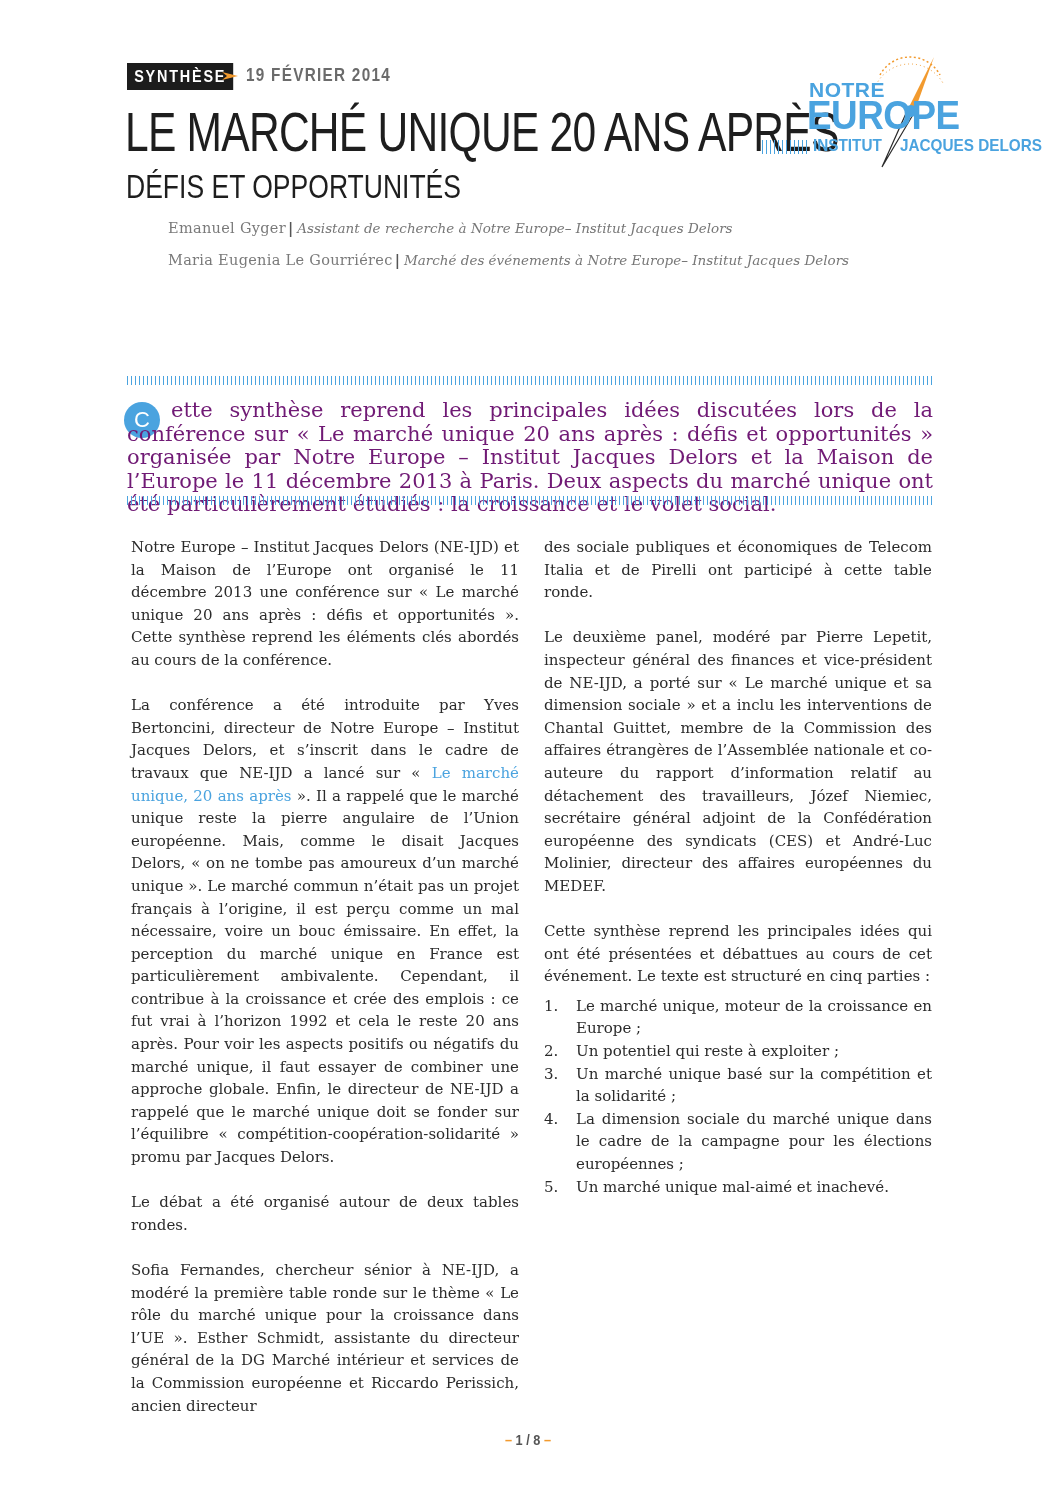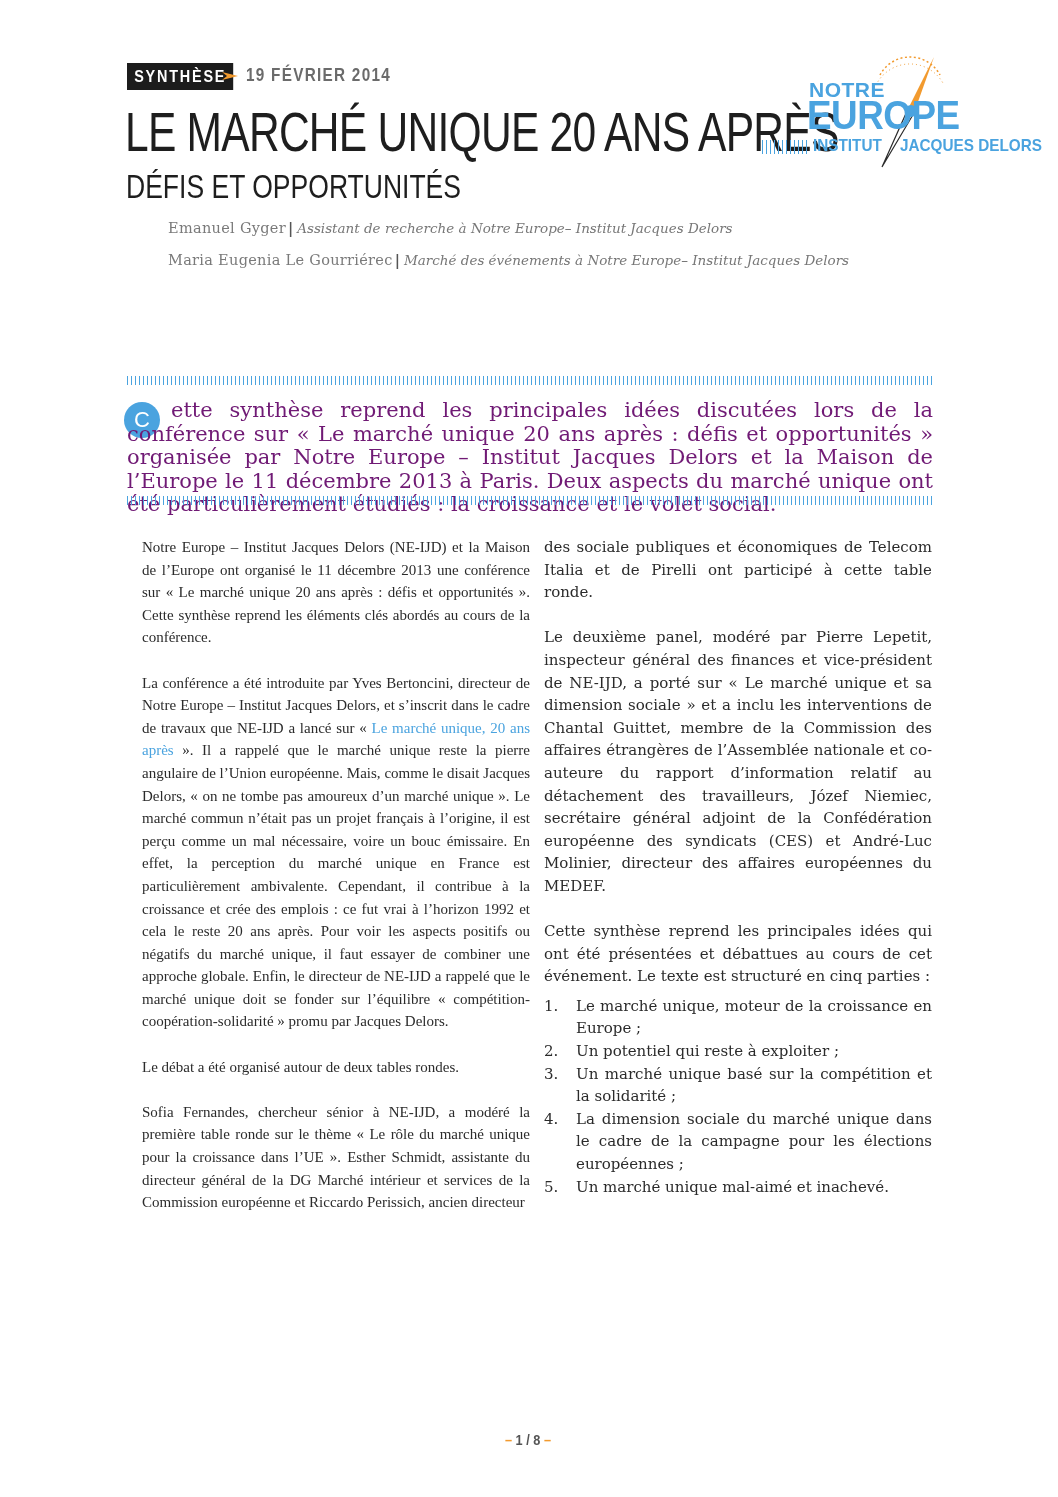--- a/index.html
+++ b/index.html
@@ -30,21 +30,21 @@
   .rule { left:127px; width:806px; height:9px; }
   .rule.top { top:376px; }
   .rule.bot { top:496px; }
   .dropcap { left:124px; top:402px; width:36px; height:36px; border-radius:50%; background:#4aa3df; color:#fff; font-family:"Liberation Sans", sans-serif; font-size:22px; line-height:36px; text-align:center; }
   .intro { left:127px; top:399px; width:806px; font-size:21px; line-height:23.5px; color:#701a75; text-align:justify; }
   .intro .indent { display:inline-block; width:44px; }
 
   
   .col { top:536px; width:388px; font-size:15px; line-height:22.6px; color:#2b2b2b; text-align:justify; hyphens:none; }
   .col p { margin:0 0 22.6px 0; }
-  .col.left { left:142px;font-family:Liberation Serif, serif; }
+  .col.left { left:131px; }
   .col.right { left:544px; }
   .link { color:#4aa3df; }
   .col ol { margin:0; padding:0; list-style:none; }
   .col ol li { position:relative; padding-left:32px; margin:0; }
   .col ol li .num { position:absolute; left:0; top:0; }
 
   
   .footer { left:498px; top:1431px; width:60px; text-align:center; font-family:"Liberation Sans", sans-serif; font-weight:bold; font-size:15px; color:#555; white-space:nowrap; transform:scaleX(0.85); }
   .footer .o { color:#f29a2e; }
 </style>

